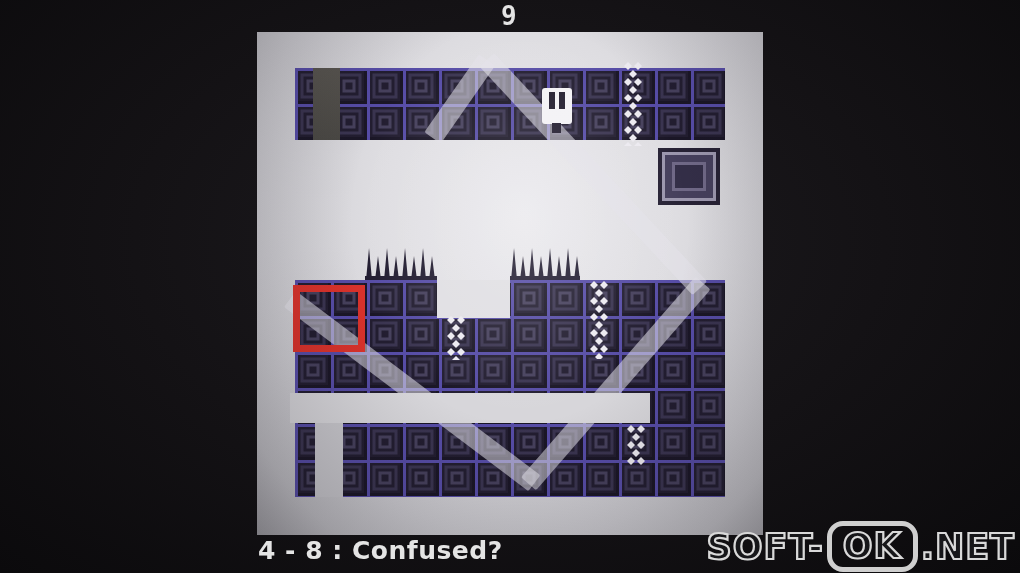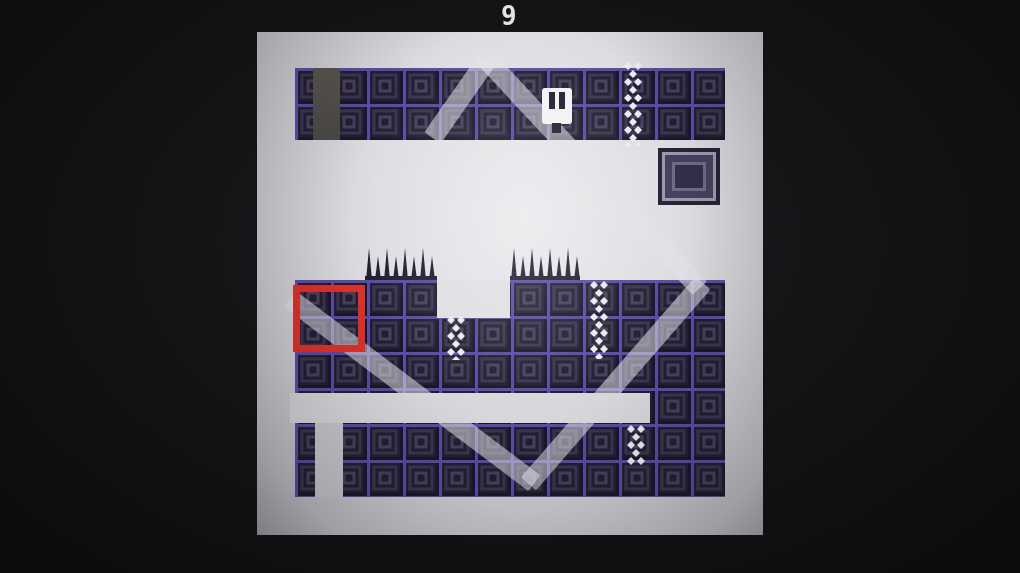--- a/index.html
+++ b/index.html
@@ -163,14 +163,22 @@
       <div class="eye l"></div>
       <div class="eye r"></div>
       <div class="legs"></div>
     </div>
 
     <div class="redbox"></div>
 
     <div class="vig"></div>
   </div>
 
+  <div class="hud-bottom">
+    <span class="room-label">4 - 8 : Confused?</span>
+    <div class="watermark">
+      <span>SOFT-</span>
+      <span class="wm-box">OK</span>
+      <span>.NET</span>
+    </div>
+  </div>
 
 </div>
 
 </body></html>

